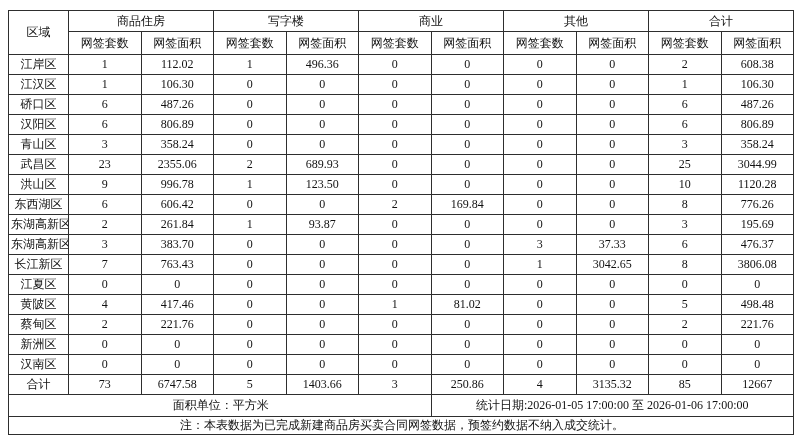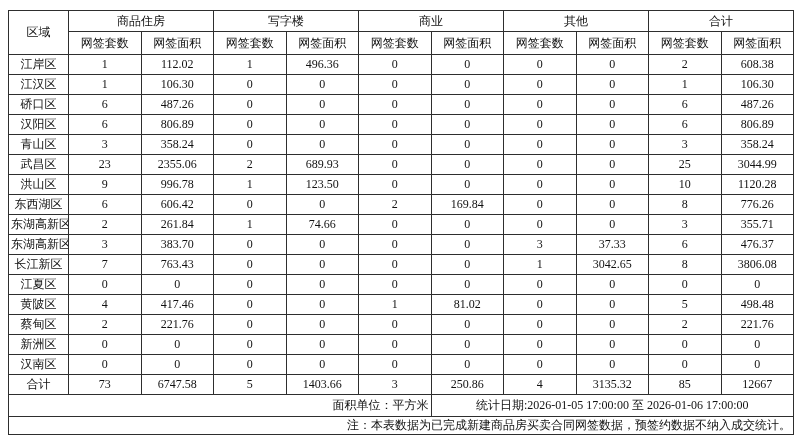--- a/index.html
+++ b/index.html
@@ -29,21 +29,21 @@
     color: #111111;
     padding: 0 2px;
     white-space: nowrap;
     overflow: hidden;
   }
   thead tr.group-row th { height: 21px; }
   thead tr.sub-row th { height: 23px; margin-top: 12px; }
   tbody td { height: 20px; }
   tfoot tr.unit-row td { height: 22px; }
   tfoot tr.note-row td { height: 16px; font-family: Liberation Serif, serif; }
-  td.left, th.left { text-align: right; padding-left: 4px; }
+  td.left, th.left { text-align: center; padding-left: 4px; }
 </style>
 </head>
 <body>
 
 <div class="page">
   <table class="stats">
     <colgroup>
       <col class="region-col">
       <col class="num-col">
         <col class="num-col">
@@ -181,27 +181,27 @@
           <td>0</td>
           <td>0</td>
           <td>8</td>
           <td>776.26</td>
         </tr>
         <tr>
           <td>东湖高新区</td>
           <td>2</td>
           <td>261.84</td>
           <td>1</td>
-          <td>74.66</td>
-          <td>0</td>
-          <td>0</td>
-          <td>0</td>
-          <td>0</td>
-          <td>3</td>
-          <td>355.71</td>
+          <td>93.87</td>
+          <td>0</td>
+          <td>0</td>
+          <td>0</td>
+          <td>0</td>
+          <td>3</td>
+          <td>195.69</td>
         </tr>
         <tr>
           <td>东湖高新区</td>
           <td>3</td>
           <td>383.70</td>
           <td>0</td>
           <td>0</td>
           <td>0</td>
           <td>0</td>
           <td>3</td>

